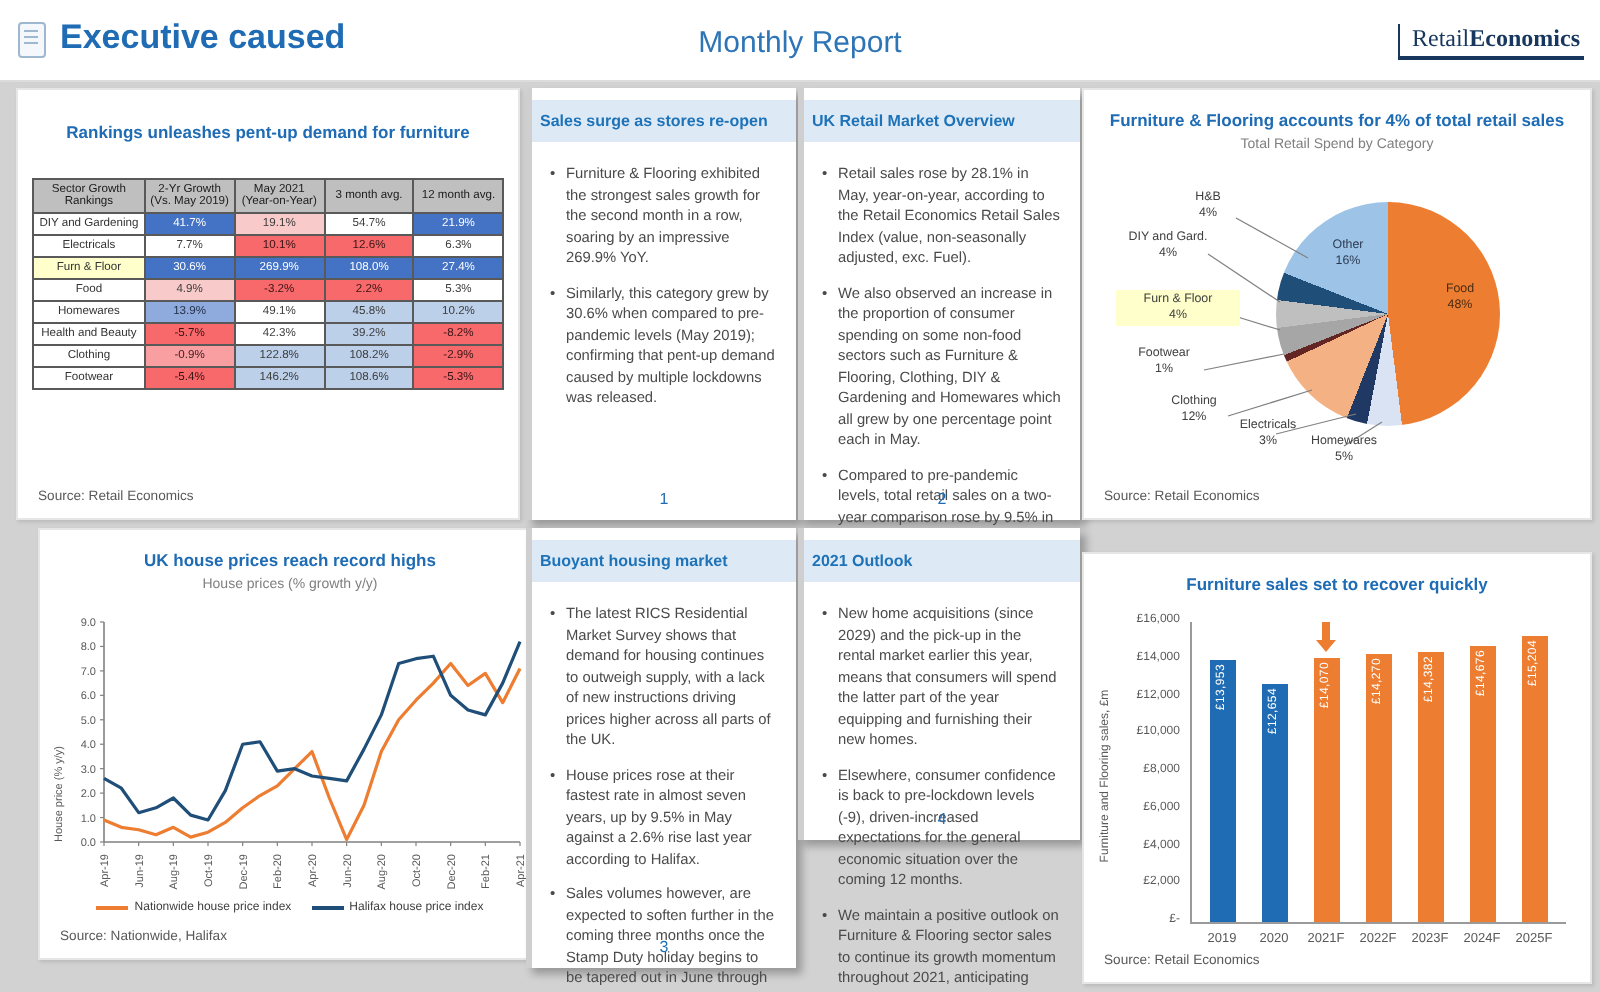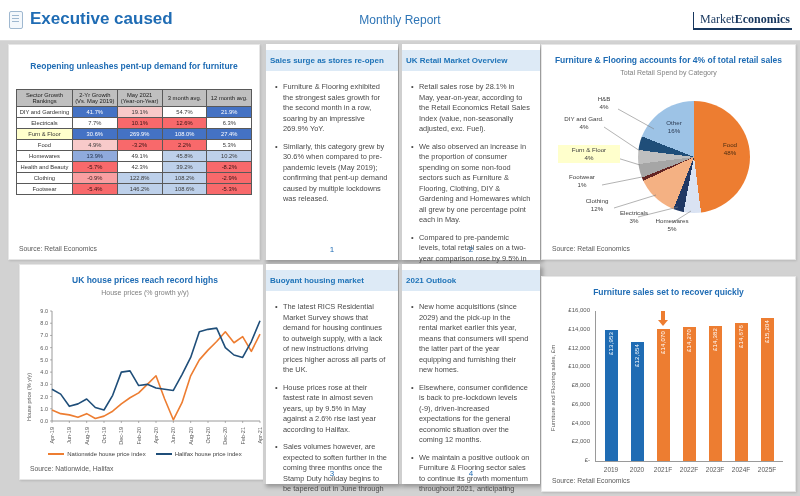--- a/index.html
+++ b/index.html
@@ -7,21 +7,21 @@
     width:800px;height:496px;position:relative;overflow:hidden;
     background:#d2d2d2;
     font-family:"Liberation Sans", sans-serif;
     -webkit-font-smoothing:antialiased;
   }
   
   .hdr{position:absolute;left:0;top:0;width:800px;height:40px;background:#fff;border-bottom:1px solid #dcdcdc;}
   .hdr-title{position:absolute;left:30px;top:9px;font-size:17px;font-weight:bold;color:#1f6cb4;}
   .doc-ic{position:absolute;left:9px;top:11px;width:12px;height:16px;border:1px solid #9fb8d0;border-radius:2px;background:#f4f8fc;}
   .doc-ic:before{content:"";position:absolute;left:2px;top:3px;width:7px;height:1px;background:#9fb8d0;box-shadow:0 3px 0 #9fb8d0,0 6px 0 #9fb8d0;}
-  .hdr-sub{position:absolute;left:0;right:0;top:13px;text-align:center;font-size:12px;color:#2e75b6;}
+  .hdr-sub{position:absolute;left:0;right:0;top:13px;text-align:center;font-size:15px;color:#2e75b6;}
   .logo{position:absolute;right:8px;top:12px;font-family:"Liberation Serif", serif;font-size:12px;color:#17375e;border-bottom:2px solid #17375e;padding:0 2px 1px 6px;border-left:1px solid #17375e;}
   .logo b{font-weight:bold;}
   
   .card{position:absolute;background:#fff;border:1px solid #e6e6e6;box-shadow:1px 1px 2px rgba(0,0,0,0.12);}
   .page-card{position:absolute;background:#fff;border-left:3px solid #cfcfcf;box-shadow:3px 3px 4px rgba(0,0,0,0.28);}
   .p-title{font-size:8.5px;font-weight:bold;color:#1f6cb4;text-align:center;margin-top:10px;}
   .band{background:#ddeaf6;padding:6px 4px;text-align:left;font-size:8px;font-weight:bold;color:#1e73b8;margin-top:6px;}
   .bullets{padding:4px 9px 0 9px;}
   .bullet{display:flex;margin-top:7px;}
   .bullet .dot{font-size:7.5px;color:#4a4a4a;width:8px;flex:none;}
@@ -58,25 +58,25 @@
   .arrow-stem{position:absolute;width:4px;background:#ed7d31;}
   .arrow-head{position:absolute;width:0;height:0;border-left:5px solid transparent;border-right:5px solid transparent;border-top:6px solid #ed7d31;}
 </style>
 </head>
 <body>
 
 <div class="hdr">
   <span class="doc-ic"></span>
   <span class="hdr-title">Executive caused</span>
   <span class="hdr-sub">Monthly Report</span>
-  <span class="logo"><span>Market</span><b>Economics</b></span>
+  <span class="logo"><span>Retail</span><b>Economics</b></span>
 </div>
 
 <div class="card" style="left:8px;top:44px;width:250px;height:214px;">
-  <div class="p-title" style="margin-top:16px;">Reopening unleashes pent-up demand for furniture</div>
+  <div class="p-title" style="margin-top:16px;">Rankings unleashes pent-up demand for furniture</div>
   <div id="tbl-wrap" style="top:44px;">
     <table class="sector">
       <thead>
           <tr>
             <th>Sector Growth Rankings</th>
             <th>2-Yr Growth  (Vs. May 2019)</th>
             <th>May 2021 (Year-on-Year)</th>
             <th>3 month avg.</th>
             <th>12 month avg.</th>
           </tr>
@@ -286,21 +286,21 @@
         <span class="btx">House prices rose at their fastest rate in almost seven years, up by 9.5% in May against a 2.6% rise last year according to Halifax.</span>
       </div>
       <div class="bullet">
         <span class="dot">•</span>
         <span class="btx">Sales volumes however, are expected to soften further in the coming three months once the Stamp Duty holiday begins to be tapered out in June through to September.</span>
       </div>
     </div>
   <div class="pagenum">3</div>
 </div>
 
-<div class="page-card" style="left:399px;top:264px;width:138px;height:220px;">
+<div class="page-card" style="left:399px;top:264px;width:138px;height:156px;">
   <div class="band">2021 Outlook</div>
   <div class="bullets">
       <div class="bullet">
         <span class="dot">•</span>
         <span class="btx">New home acquisitions (since 2029) and the pick-up in the rental market earlier this year, means that consumers will spend the latter part of the year equipping and furnishing their new homes.</span>
       </div>
       <div class="bullet">
         <span class="dot">•</span>
         <span class="btx">Elsewhere, consumer confidence is back to pre-lockdown levels (-9), driven-increased expectations for the general economic situation over the coming 12 months.</span>
       </div>

